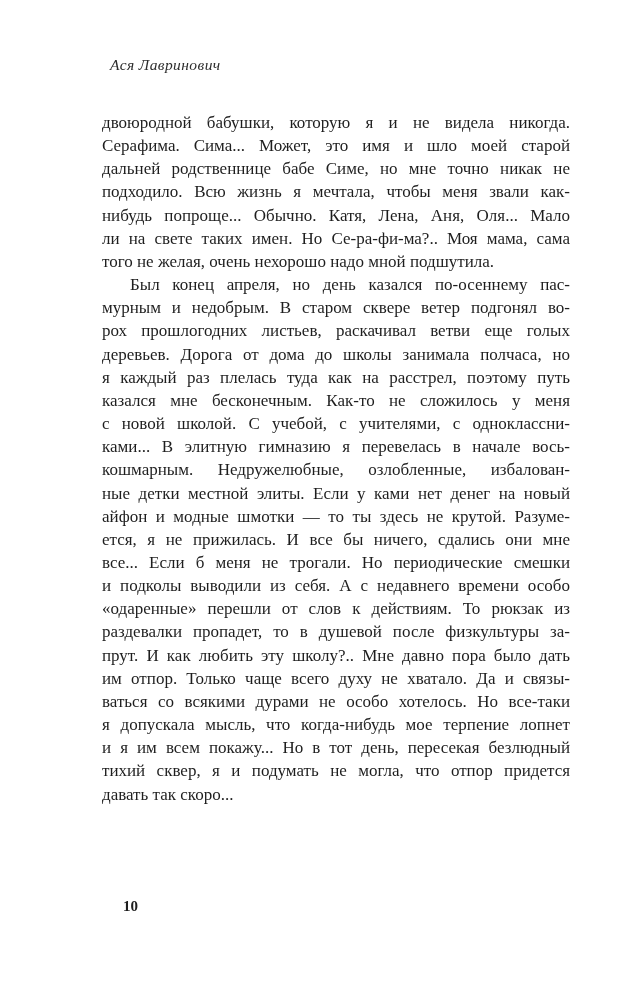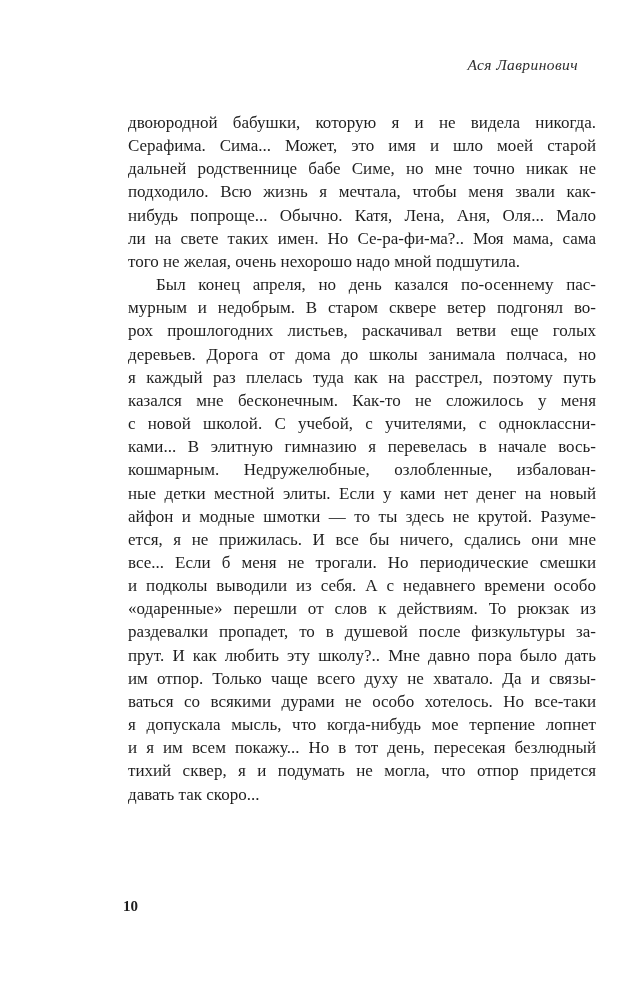--- a/index.html
+++ b/index.html
@@ -13,30 +13,30 @@
     position: relative;
     font-family: "Liberation Serif", serif;
     color: #1e1e1e;
     overflow: hidden;
   }
   .running-header {
     position: absolute;
     top: 56px;
     left: 110px;
     width: 468px;
-    text-align: right;
+    text-align: left;
     font-style: italic;
     font-size: 15.5px;
     color: #2e2e2e;
     letter-spacing: 0.4px;
   }
   .text-block {
     position: absolute;
     top: 111px;
-    left: 128px;
+    left: 102px;
     width: 468px;
     font-size: 17px;
     line-height: 23.15px;
   }
   .line {
     text-align: justify;
     text-align-last: justify;
     -moz-text-align-last: justify;
   }
   .line.last {

